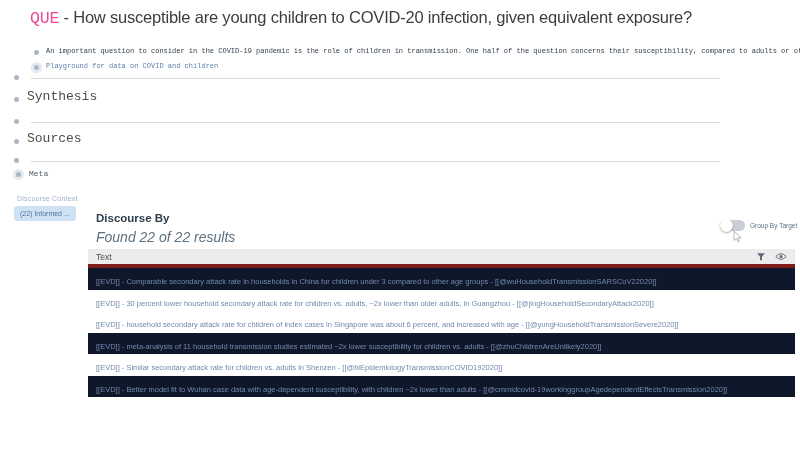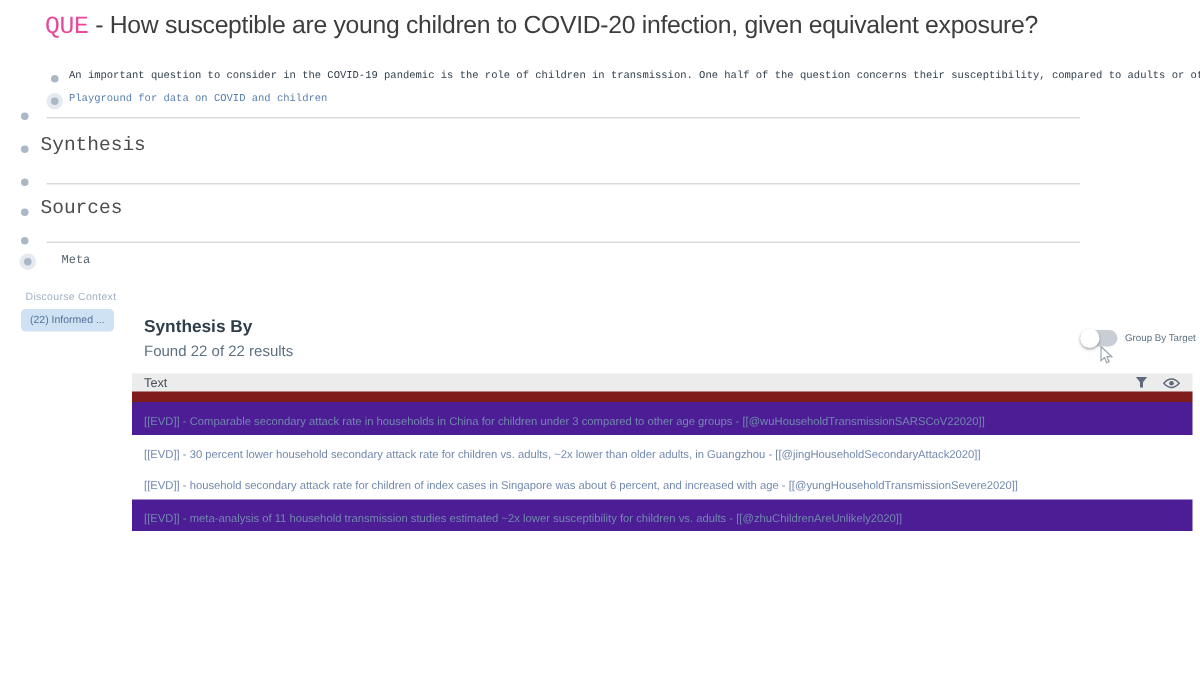--- a/index.html
+++ b/index.html
@@ -12,48 +12,48 @@
   .que-accent { color:#ec4899;font-family:Liberation Mono, monospace; }
 
   
   .block { display:flex; align-items:center; white-space:nowrap;font-family:Liberation Mono, monospace; }
   .dot { width:5px; height:5px; border-radius:50%; background:#aab8c5; flex:0 0 auto; cursor:pointer; }
   .dot.ring { box-shadow:0 0 0 3px #e4eaef; }
   .btext { font-size:7px; color:#33404d; margin-left:7px; line-height:8px; }
   .blink { font-size:7px; color:#5b80ae; margin-left:7px; line-height:8px; text-decoration:none; cursor:pointer; }
   .hr-line { flex:1; border-top:1px solid #d9d9d9; margin-left:12px; margin-top:2px; }
   .heading { font-size:13px; color:#4c4c4c; margin-left:8px; line-height:13px; }
-  .meta-text { font-size:8px; color:#55606b; margin-left:20px; line-height:9px; }
+  .meta-text { font-size:8px; color:#55606b; margin-left:8px; line-height:9px; }
 
   
   .dc-label { left:17px; top:195px; font-size:7px; color:#a2b1c6; letter-spacing:0.2px; }
   .dc-tab { left:14px; top:206px; background:#cfe2f4; color:#51719b; font-size:7px;
     padding:4px 6px; border-radius:3px; cursor:pointer; white-space:nowrap; }
 
   
   .panel-title { left:96px; top:212px; font-size:11.5px; font-weight:700; color:#2f3e4c; }
-  .panel-summary { left:96px; top:229px; font-size:10px; color:#5c7080; }
+  .panel-summary { left:96px; top:229px; font-size:14px; font-style:italic; color:#5c7080; }
 
   .toggle-wrap { left:720px; top:220px; display:flex; align-items:center; cursor:pointer; }
   .toggle-track { width:25px; height:11px; border-radius:6px; background:#c9ced6; position:relative; }
   .toggle-knob { position:absolute; left:0px; top:-1px; width:13px; height:13px; border-radius:50%;
     background:#fff; box-shadow:0 1px 2px rgba(0,0,0,0.35); }
   .toggle-label { font-size:6.5px; color:#5c7080; margin-left:5px; white-space:nowrap; }
   .cursor-icon { left:733px; top:231px; }
 
   
   .thead { left:88px; top:249px; width:707px; height:19px; background:#ececec;
     display:flex; align-items:center; justify-content:space-between; padding:0 8px;
-    border-bottom:7px solid #7f1d1d; }
+    border-bottom:4px solid #7f1d1d; }
   .th-text { font-size:8.5px; color:#474f58; }
   .th-icons { display:flex; align-items:center; gap:9px; }
   .th-icons svg { display:block; cursor:pointer; }
   .tbody { left:88px; top:268px; width:707px; }
   .trow { height:21.5px; line-height:21.5px; padding-left:8px; overflow:hidden; white-space:nowrap; cursor:pointer; }
-  .trow.striped { background:#4c1d95; }
+  .trow.striped { background:#0f172a; }
   .row-text { font-size:7.5px; color:#7289ae; }
 </style>
 </head>
 <body>
 
 <div class="abs page-title"><span class="que-accent">QUE</span><span> - How susceptible are young children to COVID-20 infection, given equivalent exposure?</span></div>
 
 <div class="abs block" style="left:34px; top:47px;">
   <span class="dot" style="margin-top:2px;"></span>
   <span class="btext">An important question to consider in the COVID-19 pandemic is the role of children in transmission. One half of the question concerns their susceptibility, compared to adults or other age groups.</span>
@@ -90,21 +90,21 @@
 </div>
 
 <div class="abs block" style="left:16px; top:169px;">
   <span class="dot ring" style="margin-top:2px;"></span>
   <span class="meta-text">Meta</span>
 </div>
 
 <div class="abs dc-label">Discourse Context</div>
 <div class="abs dc-tab">(22) Informed ...</div>
 
-<div class="abs panel-title">Synthesis By</div>
+<div class="abs panel-title">Discourse By</div>
 <div class="abs panel-summary">Found 22 of 22 results</div>
 
 <div class="abs toggle-wrap">
   <span class="toggle-track">
       <span class="toggle-knob"></span>
     </span>
   <span class="toggle-label">Group By Target</span>
 </div>
 
 <svg class="abs cursor-icon" width="10" height="12" viewBox="0 0 10 12">
@@ -122,13 +122,15 @@
       <circle cx="7" cy="5" r="1.8" fill="#5f6b7c"></circle>
     </svg>
   </span>
 </div>
 
 <div class="abs tbody">
     <div class="trow striped"><span class="row-text">[[EVD]] - Comparable secondary attack rate in households in China for children under 3 compared to other age groups - [[@wuHouseholdTransmissionSARSCoV22020]]</span></div>
     <div class="trow"><span class="row-text">[[EVD]] - 30 percent lower household secondary attack rate for children vs. adults, ~2x lower than older adults, in Guangzhou - [[@jingHouseholdSecondaryAttack2020]]</span></div>
     <div class="trow"><span class="row-text">[[EVD]] - household secondary attack rate for children of index cases in Singapore was about 6 percent, and increased with age - [[@yungHouseholdTransmissionSevere2020]]</span></div>
     <div class="trow striped"><span class="row-text">[[EVD]] - meta-analysis of 11 household transmission studies estimated ~2x lower susceptibility for children vs. adults - [[@zhuChildrenAreUnlikely2020]]</span></div>
+    <div class="trow"><span class="row-text">[[EVD]] - Similar secondary attack rate for children vs. adults in Shenzen - [[@biEpidemiologyTransmissionCOVID192020]]</span></div>
+    <div class="trow striped"><span class="row-text">[[EVD]] - Better model fit to Wuhan case data with age-dependent susceptibility, with children ~2x lower than adults - [[@cmmidcovid-19workinggroupAgedependentEffectsTransmission2020]]</span></div>
   </div>
 
 </body></html>

